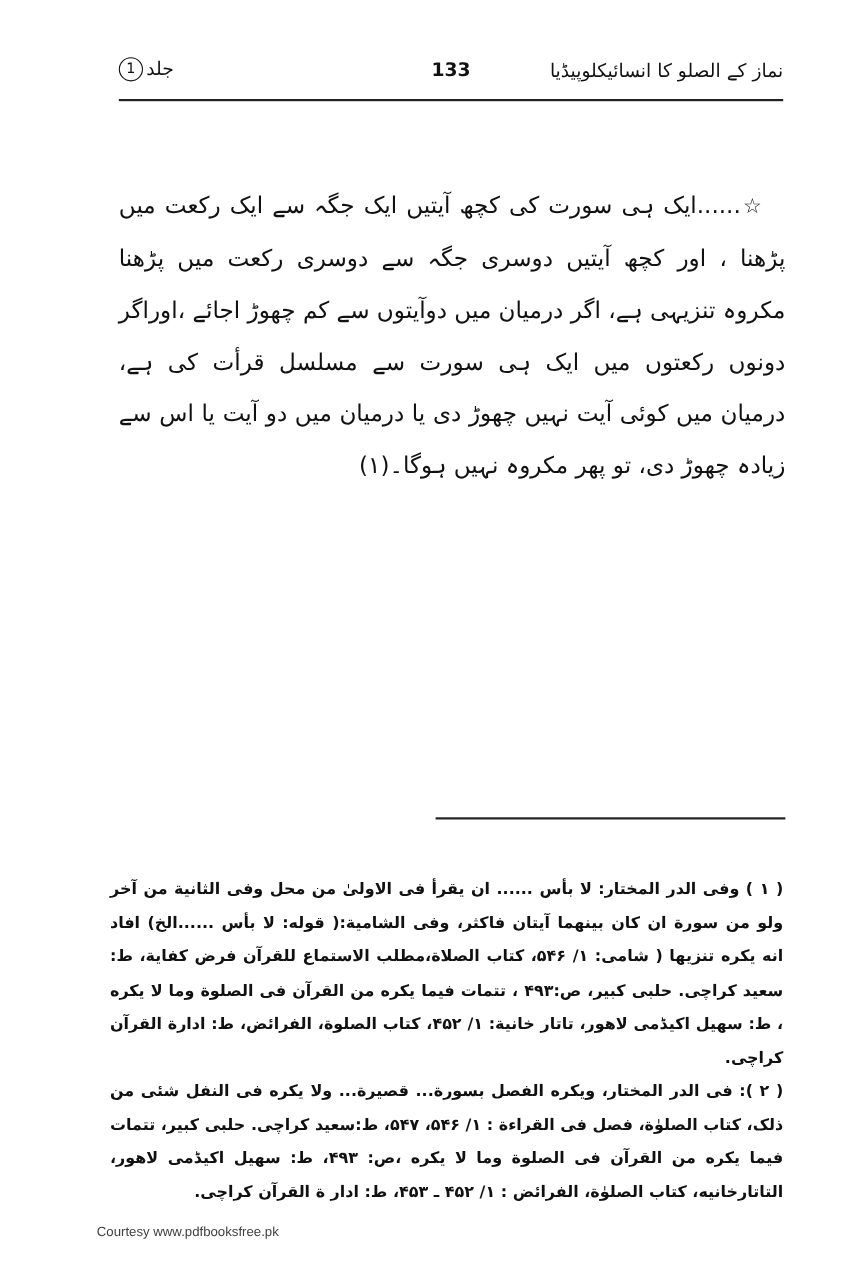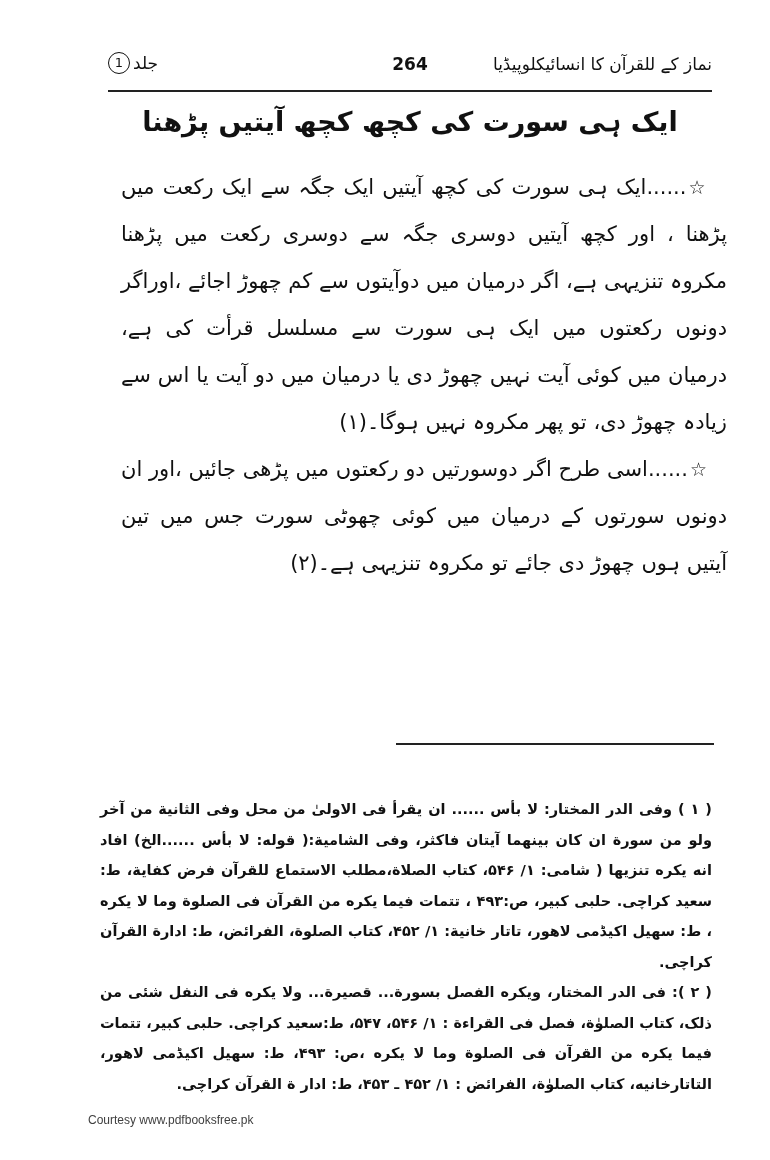--- a/index.html
+++ b/index.html
@@ -83,21 +83,20 @@
     }
     .body-text {
       position: absolute;
       left: 108px;
       top: 164px;
       width: 606px;
       direction: rtl;
       font-size: 21px;
       line-height: 47px;
       text-align: justify;
-      margin-left: 13px;
     }
     .body-text p {
       margin: 0;
     }
     .body-text .star-para {
       text-indent: 20px;
     }
     .star {
       font-size: 19px;
       margin-left: 2px;
@@ -136,38 +135,34 @@
       direction: ltr;
       text-decoration: none;
     }
   </style>
 </head>
 <body>
 
 <div class="page">
 
   <div class="header">
-    <span class="book-title">نماز کے للقرآن کا انسائیکلوپیڈیا</span>
-    <span class="page-number">264</span>
+    <span class="book-title">نماز کے الصلو کا انسائیکلوپیڈیا</span>
+    <span class="page-number">133</span>
     <span class="volume">
       <span>جلد</span>
       <span class="volume-circle">1</span>
     </span>
   </div>
 
   <div class="header-rule"></div>
 
-  <div class="heading">ایک ہی سورت کی کچھ کچھ آیتیں پڑھنا</div>
 
   <div class="body-text">
     <p class="star-para">
       <span class="star">☆</span><span>......ایک ہی سورت کی کچھ آیتیں ایک جگہ سے ایک رکعت میں پڑھنا ، اور کچھ آیتیں دوسری جگہ سے دوسری رکعت میں پڑھنا مکروہ تنزیہی ہے، اگر درمیان میں دوآیتوں سے کم چھوڑ اجائے ،اوراگر دونوں رکعتوں میں ایک ہی سورت سے مسلسل قرأت کی ہے، درمیان میں کوئی آیت نہیں چھوڑ دی یا درمیان میں دو آیت یا اس سے زیادہ چھوڑ دی، تو پھر مکروہ نہیں ہوگا۔(۱)</span>
-    </p>
-    <p class="star-para">
-      <span class="star">☆</span><span>......اسی طرح اگر دوسورتیں دو رکعتوں میں پڑھی جائیں ،اور ان دونوں سورتوں کے درمیان میں کوئی چھوٹی سورت جس میں تین آیتیں ہوں چھوڑ دی جائے تو مکروہ تنزیہی ہے۔(۲)</span>
     </p>
   </div>
 
   <div class="footnote-rule"></div>
 
   <div class="footnotes">
     <p>( ۱ ) وفی الدر المختار: لا بأس ...... ان یقرأ فی الاولیٰ من محل وفی الثانیة من آخر ولو من سورة ان کان بینهما آیتان فاکثر، وفی الشامیة:( قوله: لا بأس ......الخ) افاد انه یکره تنزیها ( شامی: ۱/ ۵۴۶، کتاب الصلاة،مطلب الاستماع للقرآن فرض کفایة، ط: سعید کراچی. حلبی کبیر، ص:۴۹۳ ، تتمات فیما یکره من القرآن فی الصلوة وما لا یکره ، ط: سهیل اکیڈمی لاهور، تاتار خانیة: ۱/ ۴۵۲، کتاب الصلوة، الفرائض، ط: ادارة القرآن کراچی.</p>
     <p>( ۲ ): فی الدر المختار، ویکره الفصل بسورة... قصیرة... ولا یکره فی النفل شئی من ذلک، کتاب الصلوٰة، فصل فی القراءة : ۱/ ۵۴۶، ۵۴۷، ط:سعید کراچی. حلبی کبیر، تتمات فیما یکره من القرآن فی الصلوة وما لا یکره ،ص: ۴۹۳، ط: سهیل اکیڈمی لاهور، التاتارخانیه، کتاب الصلوٰة، الفرائض : ۱/ ۴۵۲ ـ ۴۵۳، ط: ادار ة القرآن کراچی.</p>
   </div>
 

